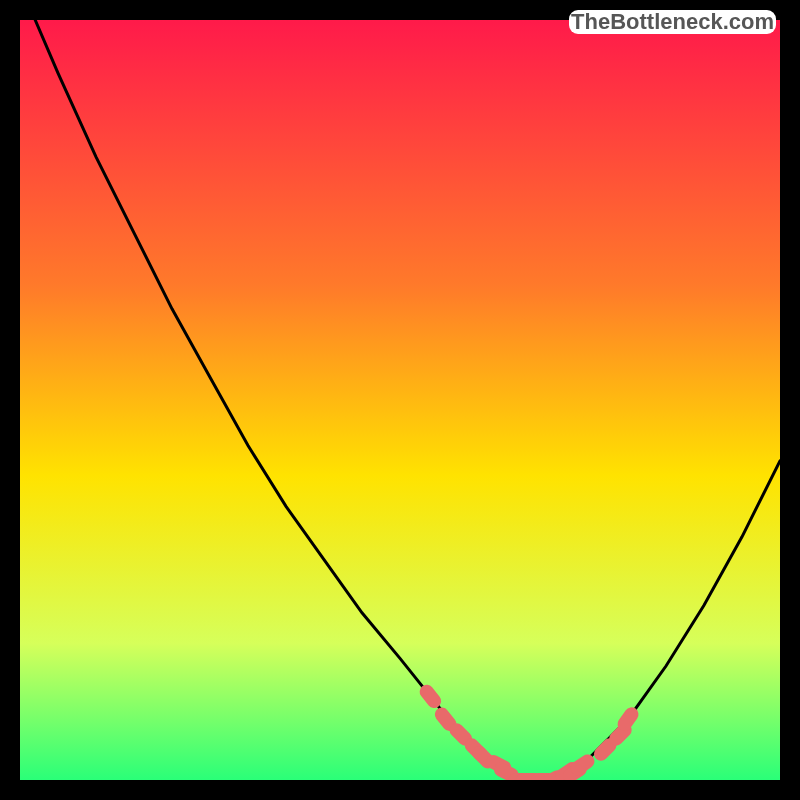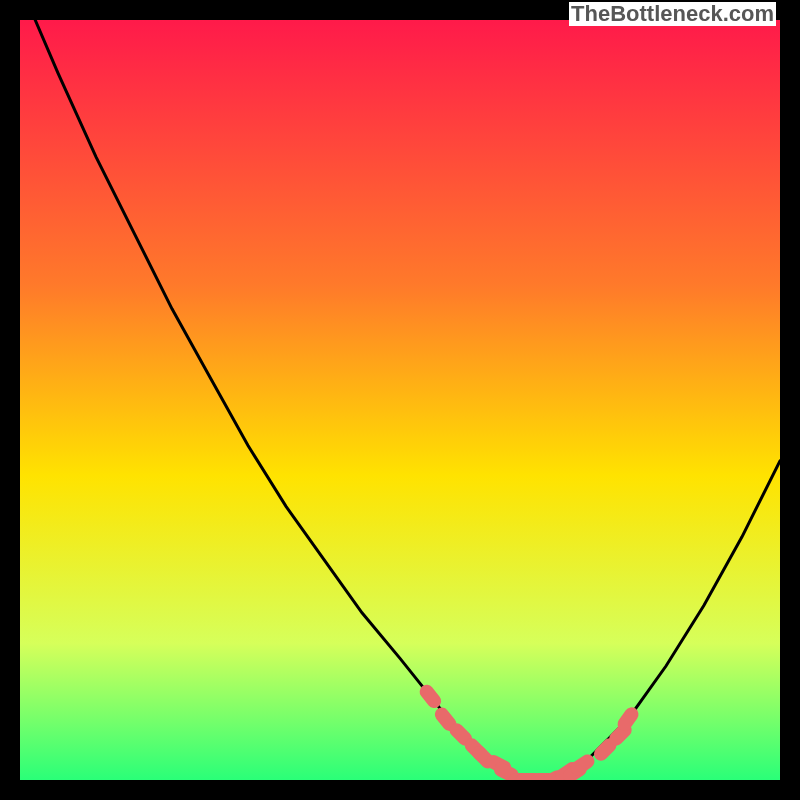--- a/index.html
+++ b/index.html
@@ -20,29 +20,30 @@
   }
   .plot-area {
     position: absolute;
     left: 0;
     top: 0;
     width: 760px;
     height: 760px;
   }
   .watermark {
     position: absolute;
-    top: 2px;
+    top: 10px;
     right: 24px;
     color: #565656;
     background: #ffffff;
     font-family: Arial, Helvetica, sans-serif;
     font-weight: bold;
     font-size: 22px;
     padding: 0 2px;
     line-height: 24px;
+    border-radius: 9px;
   }
 </style>
 </head>
 <body>
 
 <div class="frame">
   <svg class="plot-area" viewBox="0 0 760 760">
     <defs>
       <linearGradient id="bg-grad" x1="0" y1="0" x2="0" y2="1">
         <stop id="g0" offset="0%" stop-color="#ff1a4a"></stop>

